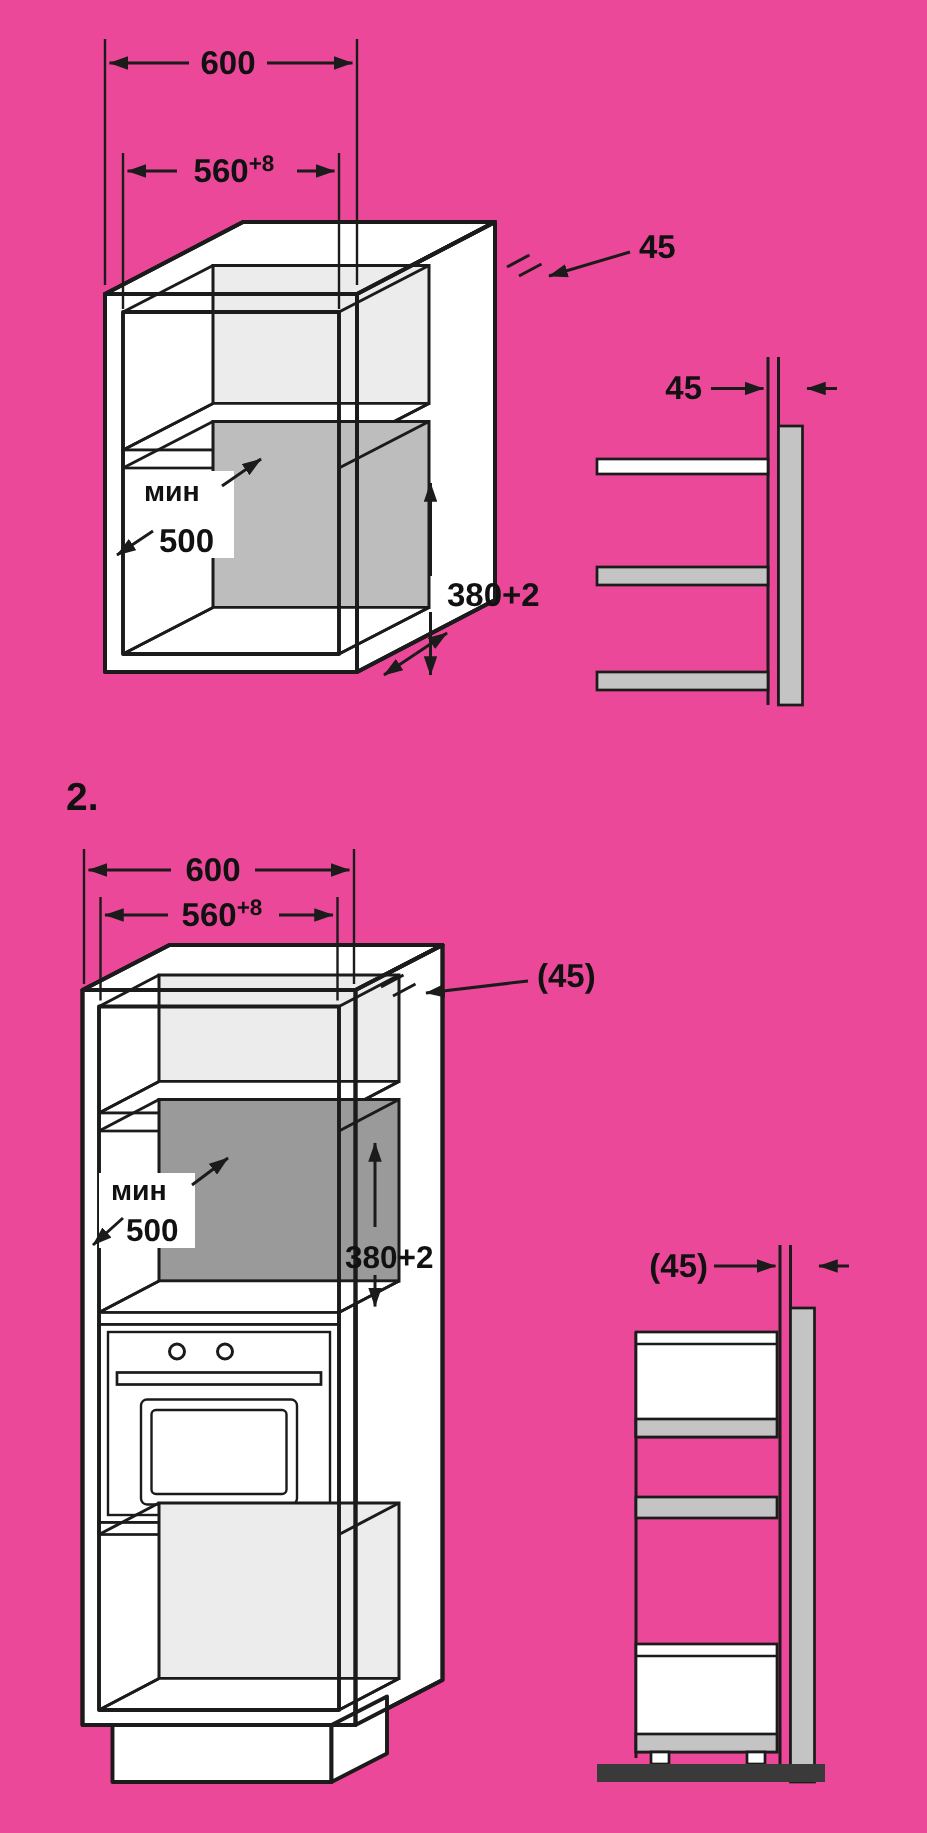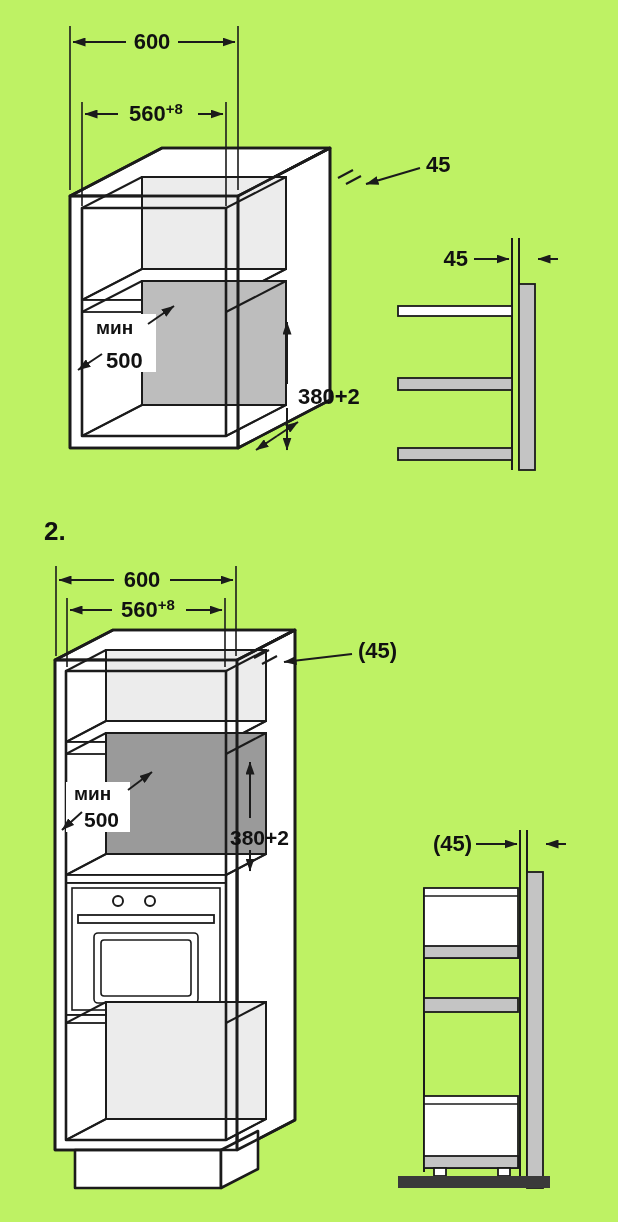--- a/index.html
+++ b/index.html
@@ -1,19 +1,19 @@
 <!DOCTYPE html>
 <html><head>
 <meta charset="utf-8">
 <style>
   html,body{margin:0;padding:0;background:#ffffff;}
   .canvas{
     position:relative;
     width:618px;height:1222px;
-    background:#bef264;
+    background:#ec4899;
     overflow:hidden;
     font-family:"Liberation Sans", sans-serif;
   }
   svg{display:block;}
   .face{fill:#ffffff;stroke:#1b1b1b;stroke-width:2.6;stroke-linejoin:round;}
   .edge{fill:none;stroke:#1b1b1b;stroke-width:2.6;stroke-linejoin:round;}
   .ln{fill:none;stroke:#1b1b1b;stroke-width:2;stroke-linejoin:round;}
   .thin{fill:none;stroke:#1b1b1b;stroke-width:1.6;}
   .dimln{fill:none;stroke:#1b1b1b;stroke-width:2;}
   .backA{fill:#ececec;stroke:#1b1b1b;stroke-width:2;}

